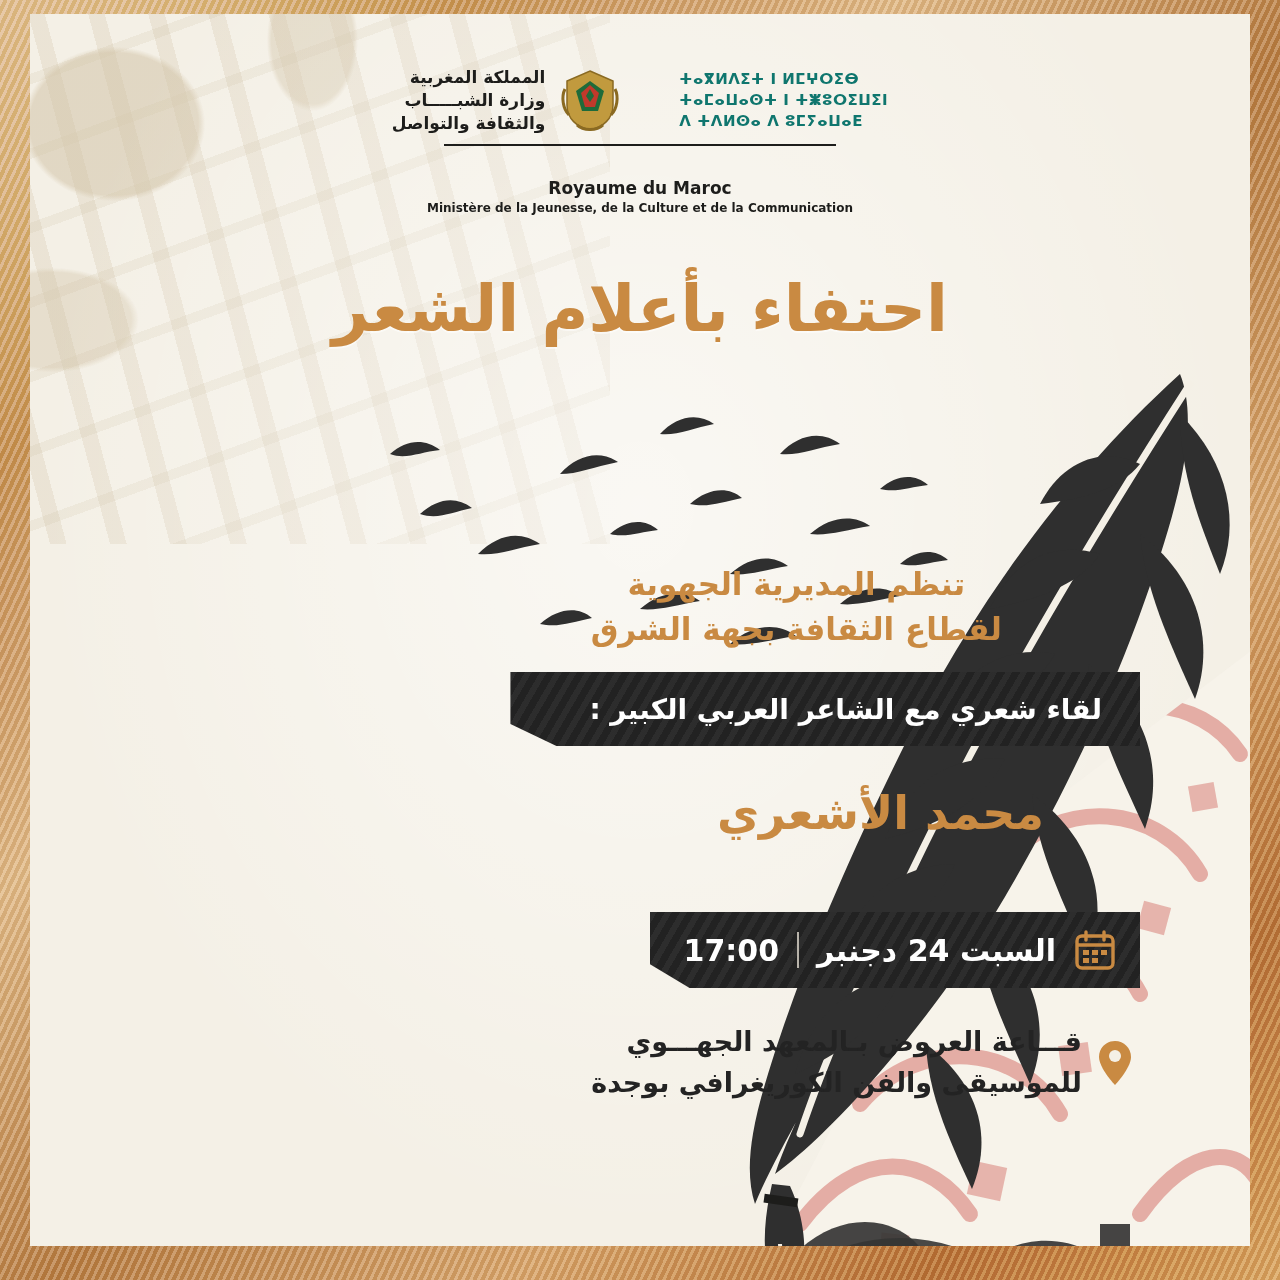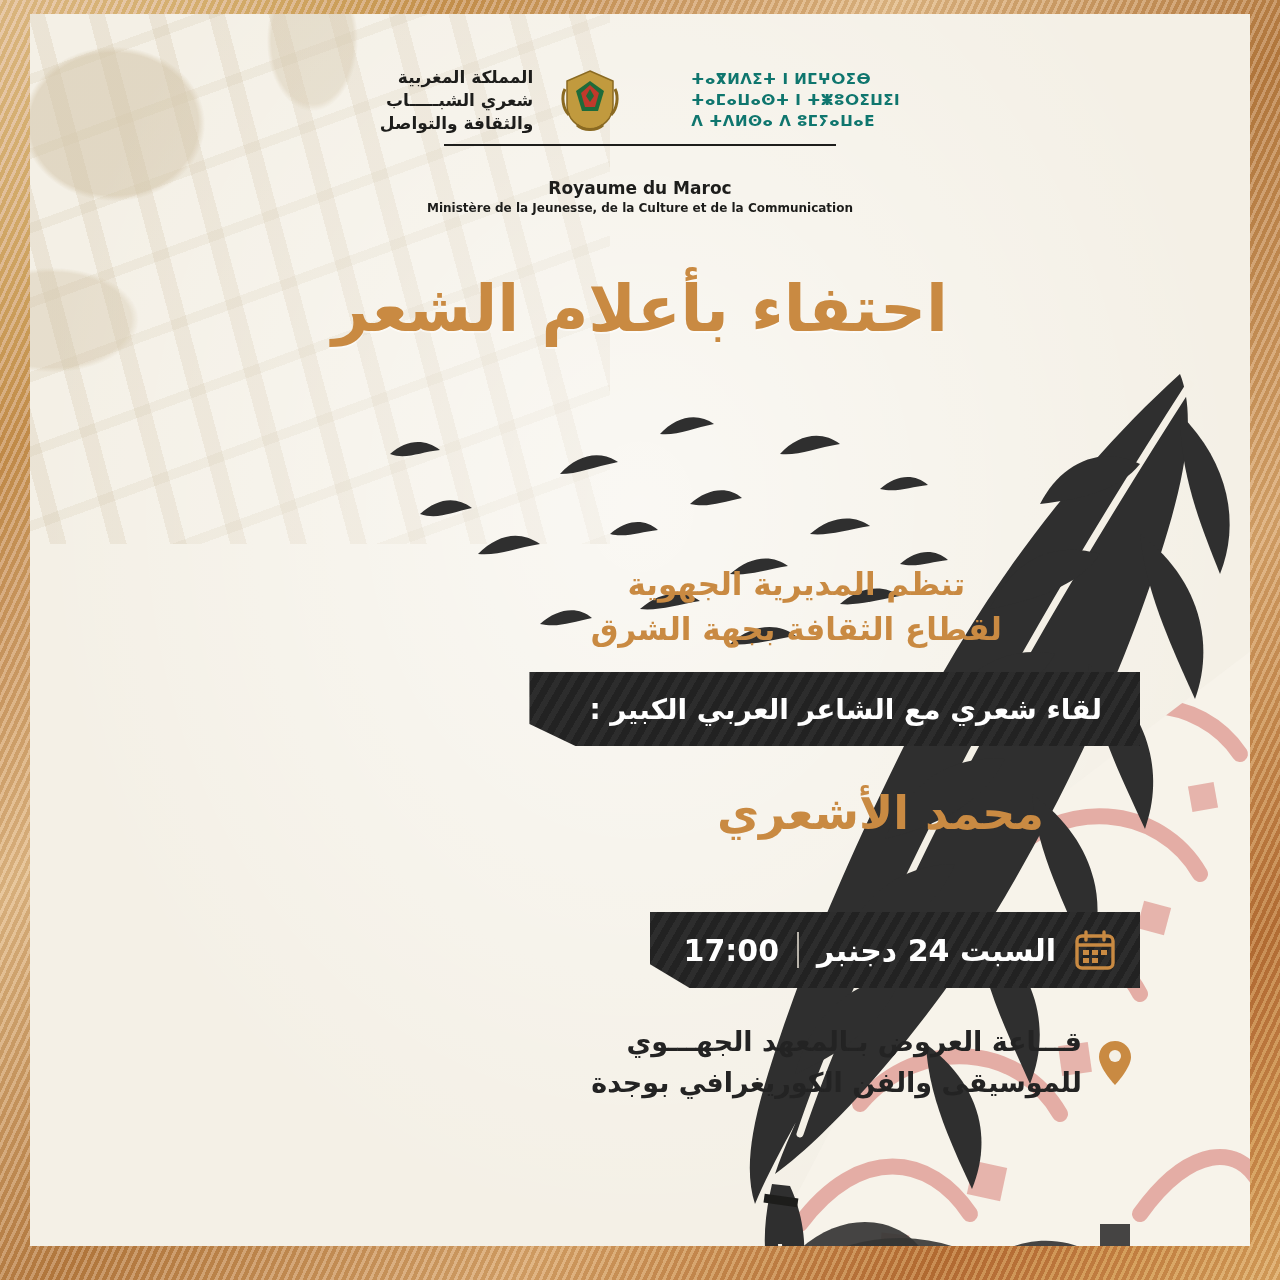--- a/index.html
+++ b/index.html
@@ -76,21 +76,21 @@
     display: flex;
     flex-direction: column;
     align-items: center;
     z-index: 6;
   }
   .header-row {
     display: flex;
     flex-direction: row-reverse;
     align-items: center;
     justify-content: space-between;
-    gap: 26px;
+    gap: 14px;
   }
   .ministry-ar {
     text-align: right;
     color: #1d1d1b;
     line-height: 1.35;
     font-size: 17px;
     font-weight: 700;
     direction: rtl;
   }
   .ministry-ar div { white-space: nowrap; }
@@ -162,21 +162,21 @@
     background: #232323;
     color: #ffffff;
     display: flex;
     align-items: center;
     direction: rtl;
   }
   .ribbon-meet {
     top: 658px;
     right: 110px;
     height: 74px;
-    padding: 0 38px 0 60px;
+    padding: 0 38px 0 79px;
     font-size: 28px;
     font-weight: 700;
     clip-path: polygon(0 0, 100% 0, 100% 100%, 46px 100%, 0 calc(100% - 22px));
     background:
       repeating-linear-gradient(120deg, rgba(255,255,255,0.04) 0 6px, rgba(0,0,0,0.06) 6px 13px),
       #242424;
   }
 
   
   .poet-name {
@@ -341,21 +341,21 @@
         <path d="M180 230 c18 -16 38 -18 52 -6 c-20 4 -34 10 -52 6z"></path>
         <path d="M520 95 c16 -14 34 -16 48 -4 c-18 2 -32 8 -48 4z"></path>
         <path d="M540 170 c16 -14 34 -16 48 -4 c-18 2 -32 8 -48 4z"></path>
       </g>
     </svg>
 
     <div class="header">
       <div class="header-row">
         <div class="ministry-ar">
           <div>المملكة المغربية</div>
-          <div>شعري الشبـــــاب</div>
+          <div>وزارة الشبـــــاب</div>
           <div>والثقافة والتواصل</div>
         </div>
 
         <div class="emblem">
           <svg viewBox="0 0 62 66" width="62" height="66" aria-hidden="true">
             <path d="M31 4 L54 14 L54 38 C54 52 44 60 31 63 C18 60 8 52 8 38 L8 14 Z" fill="#c19a3e" stroke="#8a6a22" stroke-width="1.5"></path>
             <path d="M31 14 L45 24 L39 44 L23 44 L17 24 Z" fill="#1e6b3a"></path>
             <path d="M31 18 L40 26 L36 40 L26 40 L22 26 Z" fill="#c0392b"></path>
             <path d="M31 22 L35 29 L31 35 L27 29 Z" fill="#1e6b3a"></path>
             <path d="M6 22 C2 30 4 42 10 48" stroke="#8a6a22" stroke-width="3" fill="none"></path>

